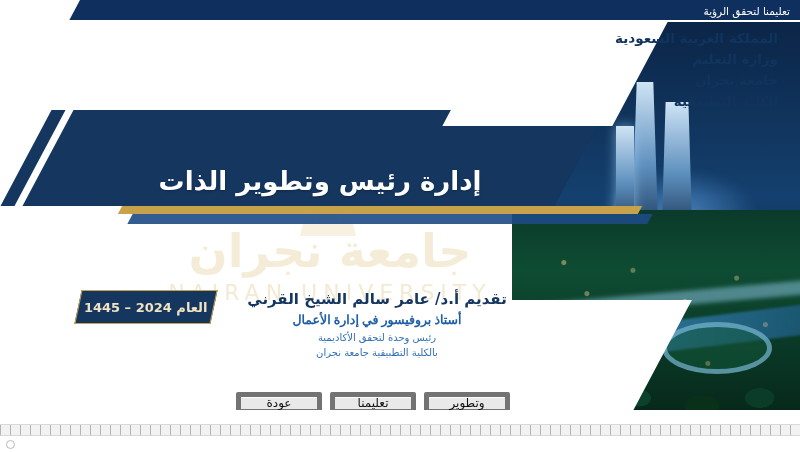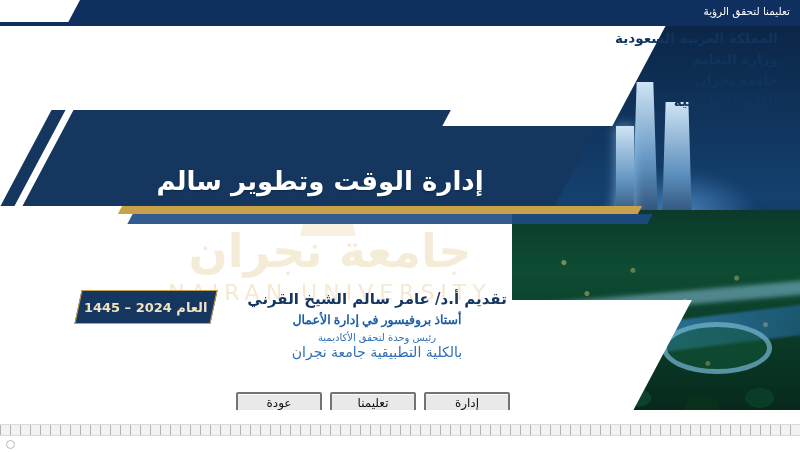--- a/index.html
+++ b/index.html
@@ -16,21 +16,21 @@
     width: 800px;
     height: 452px;
     background: #ffffff;
     overflow: hidden;
   }
 
   
   .topbar {
     position: absolute;
     top: 0; left: 0;
-    width: 800px; height: 26px;
+    width: 800px; height: 20px;
     background: #0f2f5e;
     z-index: 40;
   }
   .topbar-slant {
     position: absolute;
     top: 0; left: 0;
     width: 120px; height: 22px;
     background: #ffffff;
     transform: skewX(-28deg);
     transform-origin: top left;
@@ -292,38 +292,38 @@
     line-height: 20px;
     font-family: Liberation Serif, serif;
   }
   .presenter .p3 {
     color: #2f6fb5;
     font-size: 10px;
     line-height: 15px;
   }
   .presenter .p4 {
     color: #2f6fb5;
-    font-size: 14px;
+    font-size: 10px;
     line-height: 15px;
   }
 
   
   .navbar {
     position: absolute;
     z-index: 35;
     left: 236px; top: 392px;
     display: flex;
     flex-direction: row;
     gap: 8px;
     direction: rtl;
   }
   .navbtn {
     width: 86px; height: 22px;
     background: #e9e9e9;
-    border: 2px solid #737373;
+    border: 5px solid #737373;
     border-radius: 2px;
     color: #101010;
     font-size: 12px;
     display: flex;
     align-items: center;
     justify-content: center;
     box-shadow: inset 0 1px 0 #fdfdfd;
     cursor: pointer;
     direction: rtl;
   }
@@ -405,35 +405,35 @@
   <div class="diag-band band-navy-thin"></div>
   <div class="diag-band wedge-white-right"></div>
 
   <div class="header-text">
     <div>المملكة العربية السعودية</div>
     <div>وزارة التعليم</div>
     <div>جامعة نجران</div>
     <div>الكلية التطبيقية</div>
   </div>
 
-  <div class="main-title">إدارة الوقت وتطوير سالم</div>
+  <div class="main-title">إدارة رئيس وتطوير الذات</div>
 
   <div class="year-ribbon">
     <span>العام 2024 – 1445</span>
   </div>
 
   <div class="presenter">
     <div class="p1">تقديم أ.د/ عامر سالم الشيخ القرني</div>
     <div class="p2">أستاذ بروفيسور في إدارة الأعمال</div>
     <div class="p3">رئيس وحدة لتحقق الأكاديمية</div>
     <div class="p4">بالكلية التطبيقية جامعة نجران</div>
   </div>
 
   <div class="navbar">
-    <div class="navbtn">إدارة</div>
+    <div class="navbtn">وتطوير</div>
     <div class="navbtn">تعليمنا</div>
     <div class="navbtn">عودة</div>
   </div>
 
   <div class="bottom-white"></div>
   <div class="ruler">
     <div class="ticks"></div>
   </div>
   <div class="scroll-dot"></div>
 

